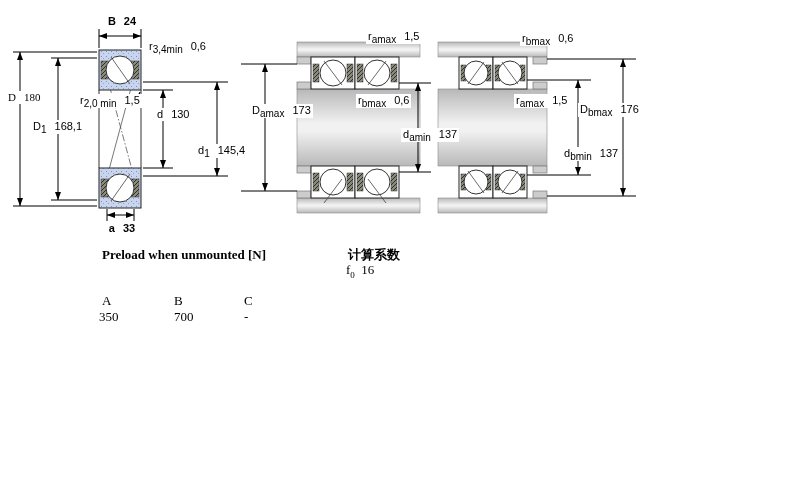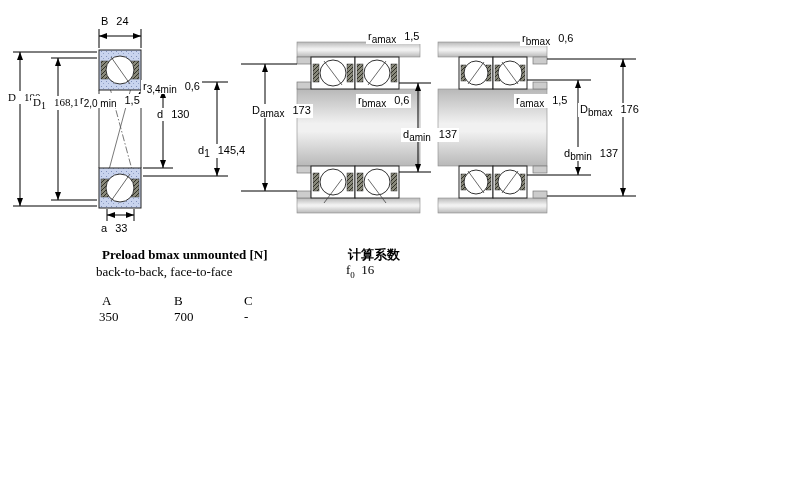--- a/index.html
+++ b/index.html
@@ -3,21 +3,21 @@
 <meta charset="utf-8">
 <style>
   html,body{margin:0;padding:0;background:#fff;}
   #page{position:relative;width:800px;height:500px;background:#fff;overflow:hidden;
         font-family:"Liberation Sans",sans-serif;color:#000;}
   #drawing{position:absolute;left:0;top:0;}
   .dim{position:absolute;background:#fff;padding:0 2px;font-size:11px;line-height:13px;
        white-space:nowrap;z-index:5;}
   .dim sub{font-size:10px;line-height:8px;}
   .dim .val{margin-left:8px;}
-  .center{}
+  .center{text-align:center;font-weight:bold;}
   .serif{font-family:"Liberation Serif",serif;}
   .txt{position:absolute;font-size:13px;line-height:15px;white-space:nowrap;z-index:5;}
   .bold{font-weight:bold;}
   .tbl-cell{position:absolute;font-size:13px;z-index:5;}
 </style>
 </head>
 <body>
 
 <div id="page">
 
@@ -196,40 +196,39 @@
 
       <g stroke="#000" stroke-width="1">
         <line x1="527" y1="80" x2="591" y2="80"></line>
         <line x1="527" y1="175" x2="591" y2="175"></line>
         <line x1="578" y1="80" x2="578" y2="175" marker-start="url(#ah)" marker-end="url(#ah)"></line>
       </g>
     </g>
   </svg>
 
   <div class="dim center" style="left:99px;top:15px;width:42px;"><span>B</span><span class="val">24</span></div>
-  <div class="dim" style="left:141px;top:40px;margin-top:40px;"><span>r</span><sub>3,4min</sub><span class="val">0,6</span></div>
+  <div class="dim" style="left:147px;top:40px;"><span>r</span><sub>3,4min</sub><span class="val">0,6</span></div>
   <div class="dim" style="left:6px;top:91px;font-family:Liberation Serif, serif;"><span>D</span><span class="val">180</span></div>
-  <div class="dim" style="left:31px;top:96px;font-family:Liberation Serif, serif;"><span>D</span><sub>1</sub><span class="val">168,1</span></div>
+  <div class="dim" style="left:31px;top:120px;"><span>D</span><sub>1</sub><span class="val">168,1</span></div>
   <div class="dim" style="left:78px;top:94px;"><span>r</span><sub>2,0 min</sub><span class="val">1,5</span></div>
   <div class="dim" style="left:155px;top:108px;"><span>d</span><span class="val">130</span></div>
   <div class="dim" style="left:196px;top:144px;"><span>d</span><sub>1</sub><span class="val">145,4</span></div>
   <div class="dim center" style="left:99px;top:222px;width:42px;"><span>a</span><span class="val">33</span></div>
 
   <div class="dim" style="left:366px;top:30px;"><span>r</span><sub>amax</sub><span class="val">1,5</span></div>
   <div class="dim" style="left:356px;top:94px;"><span>r</span><sub>bmax</sub><span class="val">0,6</span></div>
   <div class="dim" style="left:250px;top:104px;"><span>D</span><sub>amax</sub><span class="val">173</span></div>
   <div class="dim" style="left:401px;top:128px;"><span>d</span><sub>amin</sub><span class="val">137</span></div>
 
   <div class="dim" style="left:520px;top:32px;"><span>r</span><sub>bmax</sub><span class="val">0,6</span></div>
   <div class="dim" style="left:514px;top:94px;"><span>r</span><sub>amax</sub><span class="val">1,5</span></div>
   <div class="dim" style="left:578px;top:103px;text-align:right;"><span>D</span><sub>bmax</sub><span class="val">176</span></div>
   <div class="dim" style="left:562px;top:147px;"><span>d</span><sub>bmin</sub><span class="val">137</span></div>
 
-  <div class="txt serif bold" style="left:102px;top:247px;">Preload bmax unmounted [N]</div>
-  <div class="txt serif" style="left:96px;top:264px;">back-to-back, face-to-face</div>
+  <div class="txt serif bold" style="left:102px;top:247px;">Preload when unmounted [N]</div>
 
   <div class="txt bold" style="left:348px;top:247px;font-family:'Liberation Serif',serif;">计算系数</div>
   <div class="txt serif" style="left:346px;top:262px;"><span>f</span><sub style="font-size:9px;">0</sub>&nbsp;&nbsp;<span>16</span></div>
 
   <div class="tbl-cell serif" style="left:102px;top:293px;">A</div>
   <div class="tbl-cell serif" style="left:174px;top:293px;">B</div>
   <div class="tbl-cell serif" style="left:244px;top:293px;">C</div>
   <div class="tbl-cell serif" style="left:99px;top:309px;">350</div>
   <div class="tbl-cell serif" style="left:174px;top:309px;">700</div>
   <div class="tbl-cell serif" style="left:244px;top:309px;">-</div>

